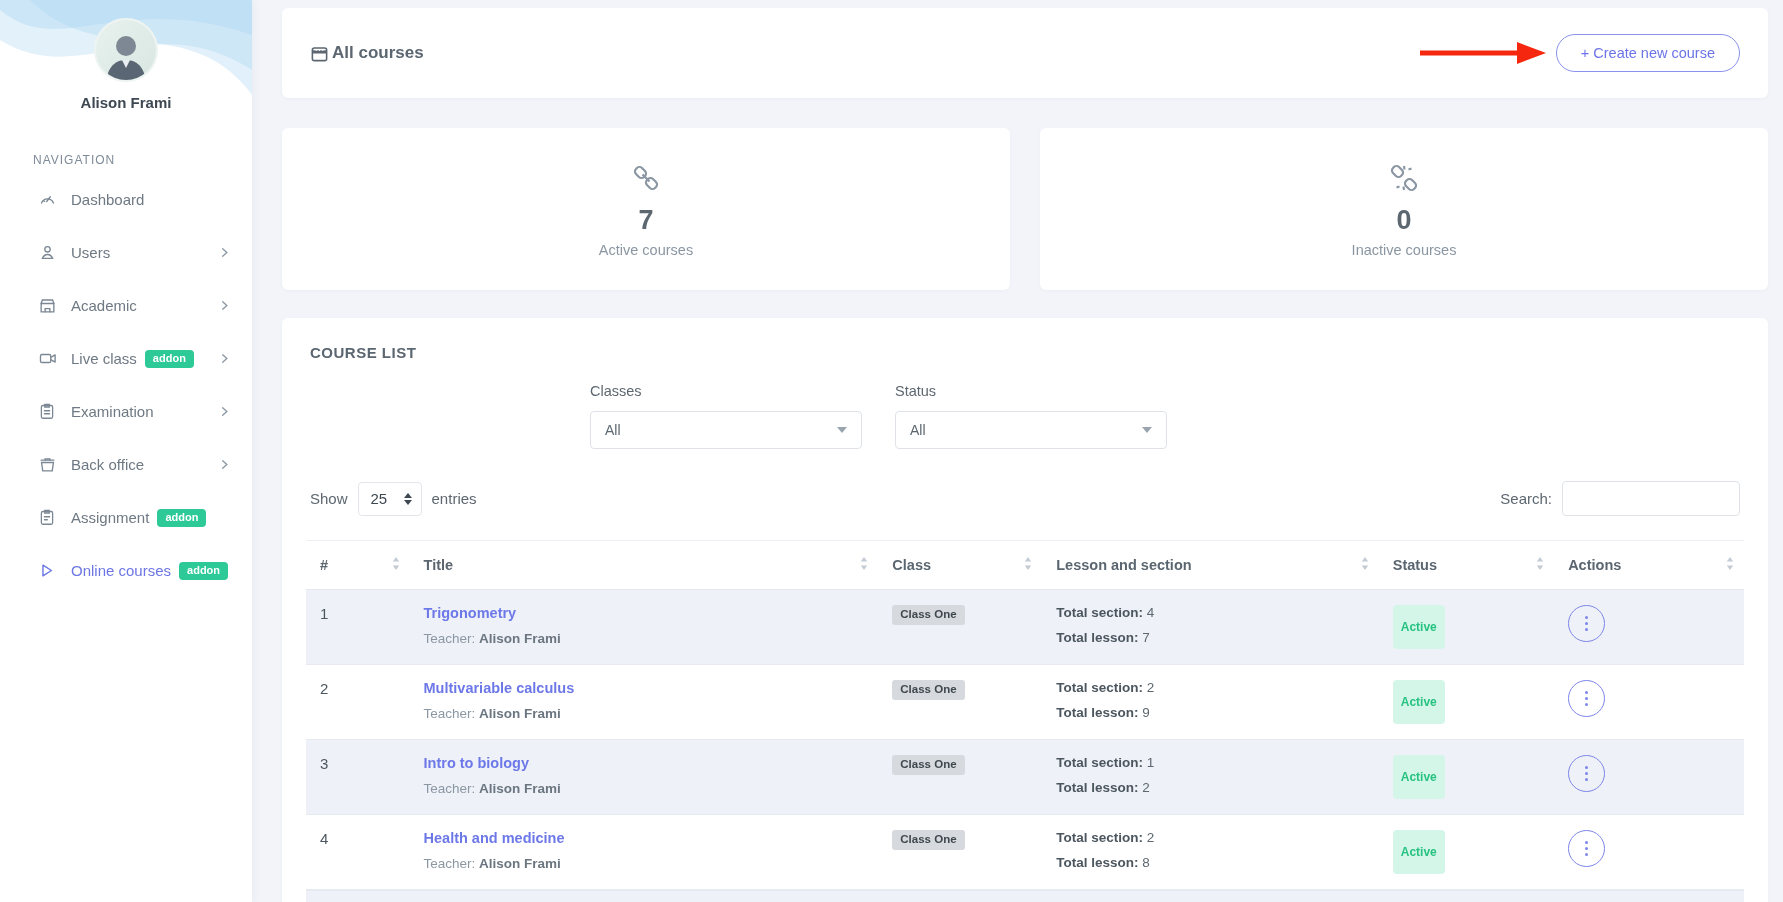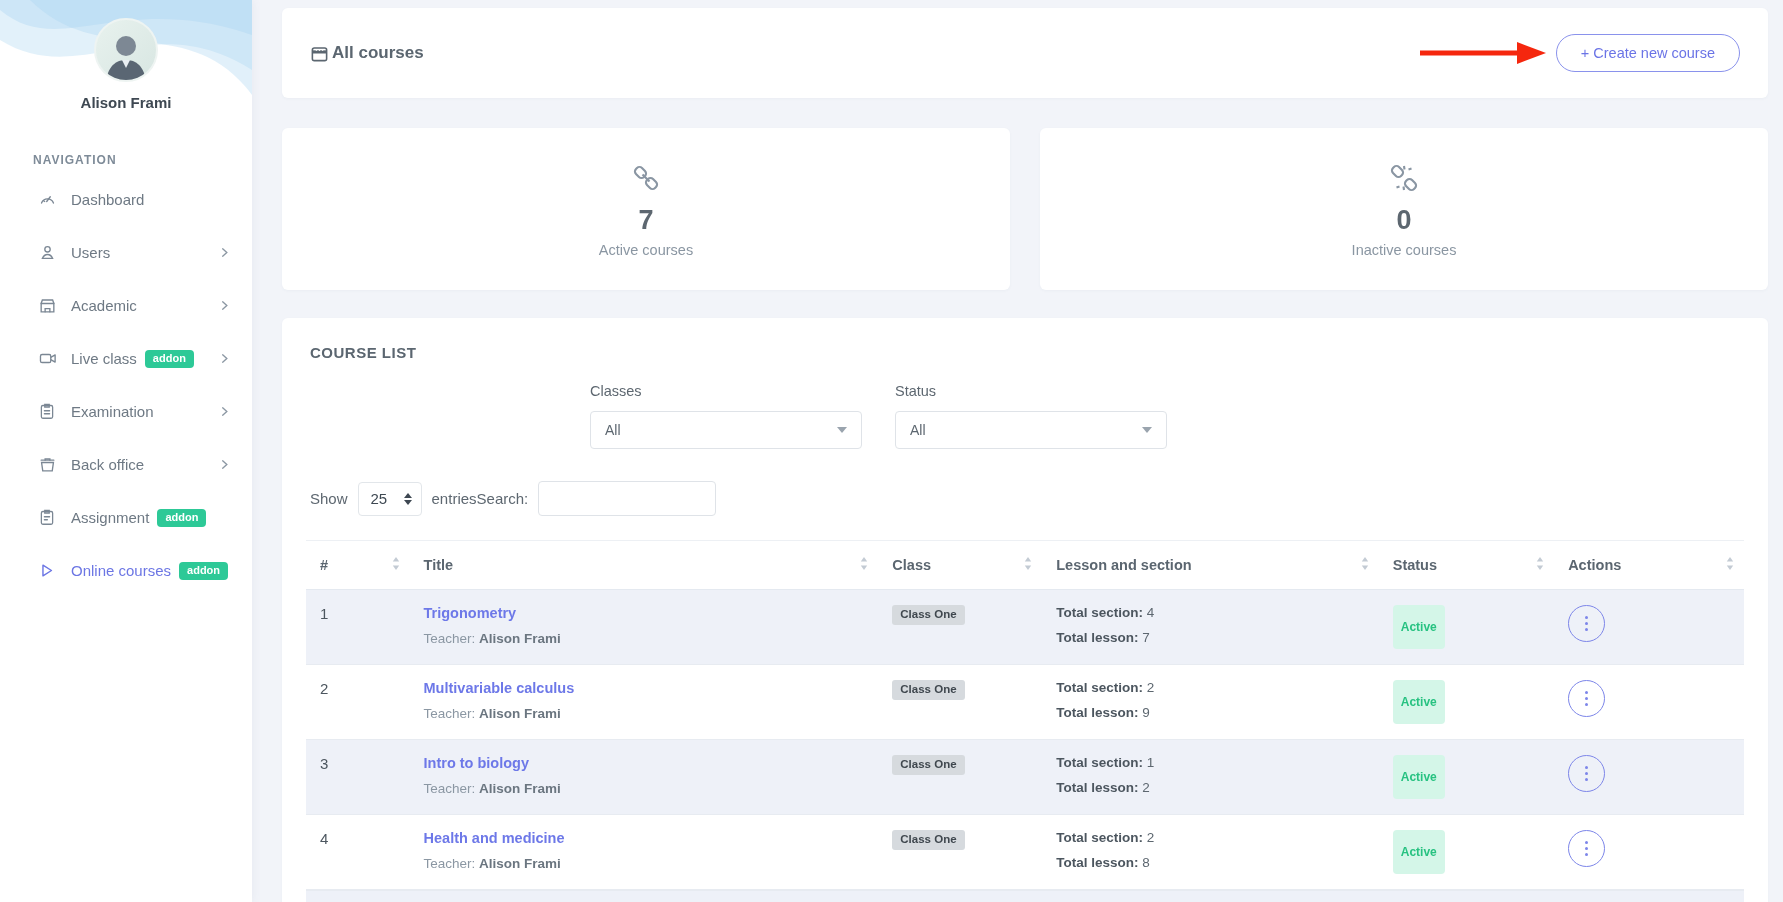--- a/index.html
+++ b/index.html
@@ -18,21 +18,21 @@
   .wave-decor { position:absolute; top:0; left:0; width:252px; height:110px; overflow:hidden; }
   .profile { position:relative; text-align:center; padding-top:18px; }
   .avatar {
     width:64px; height:64px; border-radius:50%; margin:0 auto;
     background:linear-gradient(135deg,#e8f2ee,#d8e6e2);
     border:2px solid #eef4f2; overflow:hidden; position:relative;
   }
   .avatar svg { position:absolute; left:0; top:6px; }
   .profile-name { margin-top:12px; font-size:15px; font-weight:bold; color:#3e4852; }
   .nav-section-label {
-    margin:42px 0 6px 33px; font-size:12px; font-weight:bold;
+    margin:42px 0 6px 33px; font-size:12px; font-weight:normal;
     letter-spacing:1px; color:#7e8b98;
   }
   .nav { }
   .nav-item {
     display:flex; align-items:center; height:53px; padding:0 22px 0 38px;
     cursor:pointer; color:#6e7984; font-size:15px;
   }
   .nav-item .nav-icon { width:20px; height:20px; margin-right:13px; display:flex; align-items:center; color:#7b8794; }
   .nav-item .nav-label { font-weight:normal; }
   .nav-item.active, .nav-item.active .nav-icon { color:#6c76e4; }
@@ -77,21 +77,21 @@
     width:272px; height:38px; border:1px solid #dfe3e8; border-radius:4px;
     background:#fff; display:flex; align-items:center; padding:0 14px;
     font-size:14px; color:#5d6770; cursor:pointer;
   }
   .select-box .caret { margin-left:auto; width:0; height:0; border-left:5px solid transparent; border-right:5px solid transparent; border-top:6px solid #9aa4ae; }
   .filter-btn {
     width:282px; height:39px; background:#767ee9; border:none; border-radius:4px;
     color:#fff; font-size:14.5px; cursor:pointer; font-family:"Liberation Sans", sans-serif;
   }
   
-  .entries-row { display:flex; align-items:center; margin:32px 4px 0; }
+  .entries-row { display:flex; align-items:center; justify-content:space-between; margin:32px 4px 0; }
   .entries-left { display:flex; align-items:center; gap:10px; font-size:15px; color:#5d6770; }
   .show-select {
     width:64px; height:34px; border:1px solid #e2e6ea; border-radius:4px;
     display:flex; align-items:center; justify-content:space-between; padding:0 9px 0 12px;
     font-size:15px; color:#3e4852; cursor:pointer;
   }
   .spinner { display:flex; flex-direction:column; gap:2px; }
   .spinner i { display:block; width:0; height:0; border-left:4px solid transparent; border-right:4px solid transparent; }
   .spinner .up { border-bottom:5px solid #3e4852; }
   .spinner .down { border-top:5px solid #3e4852; }

